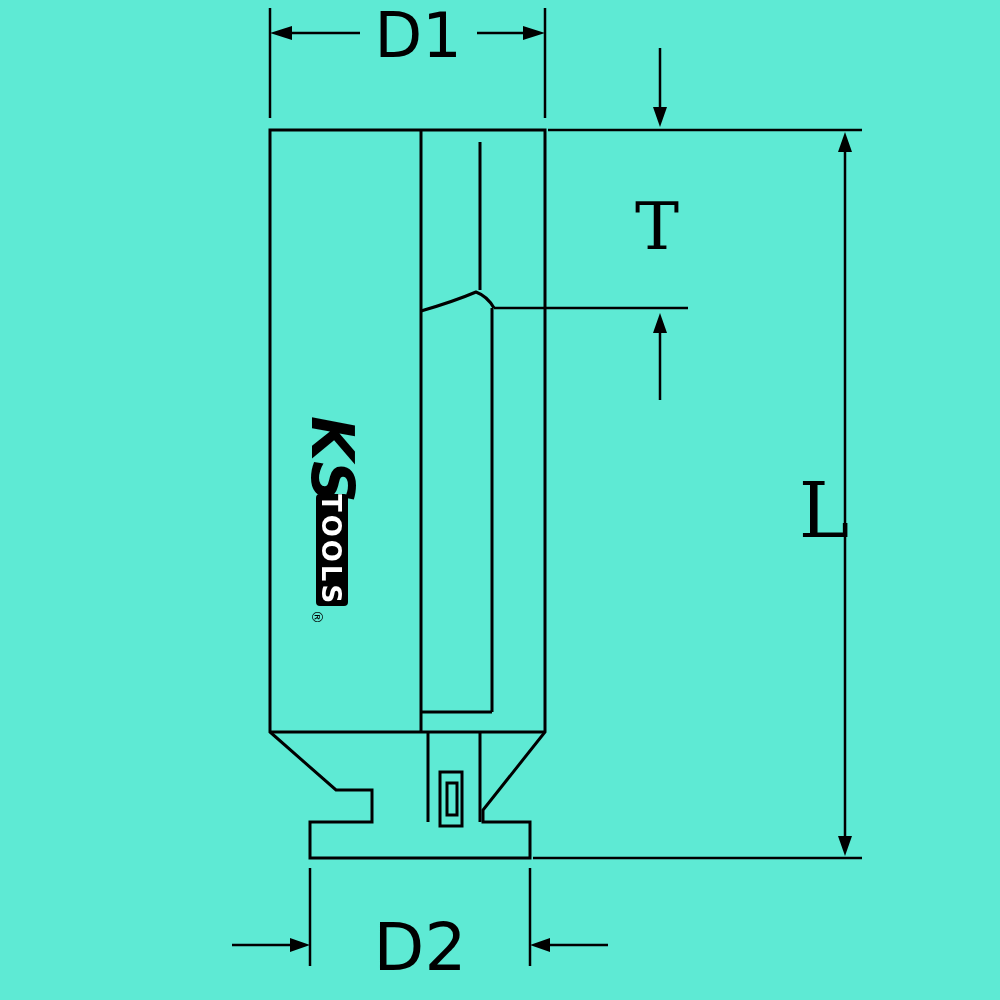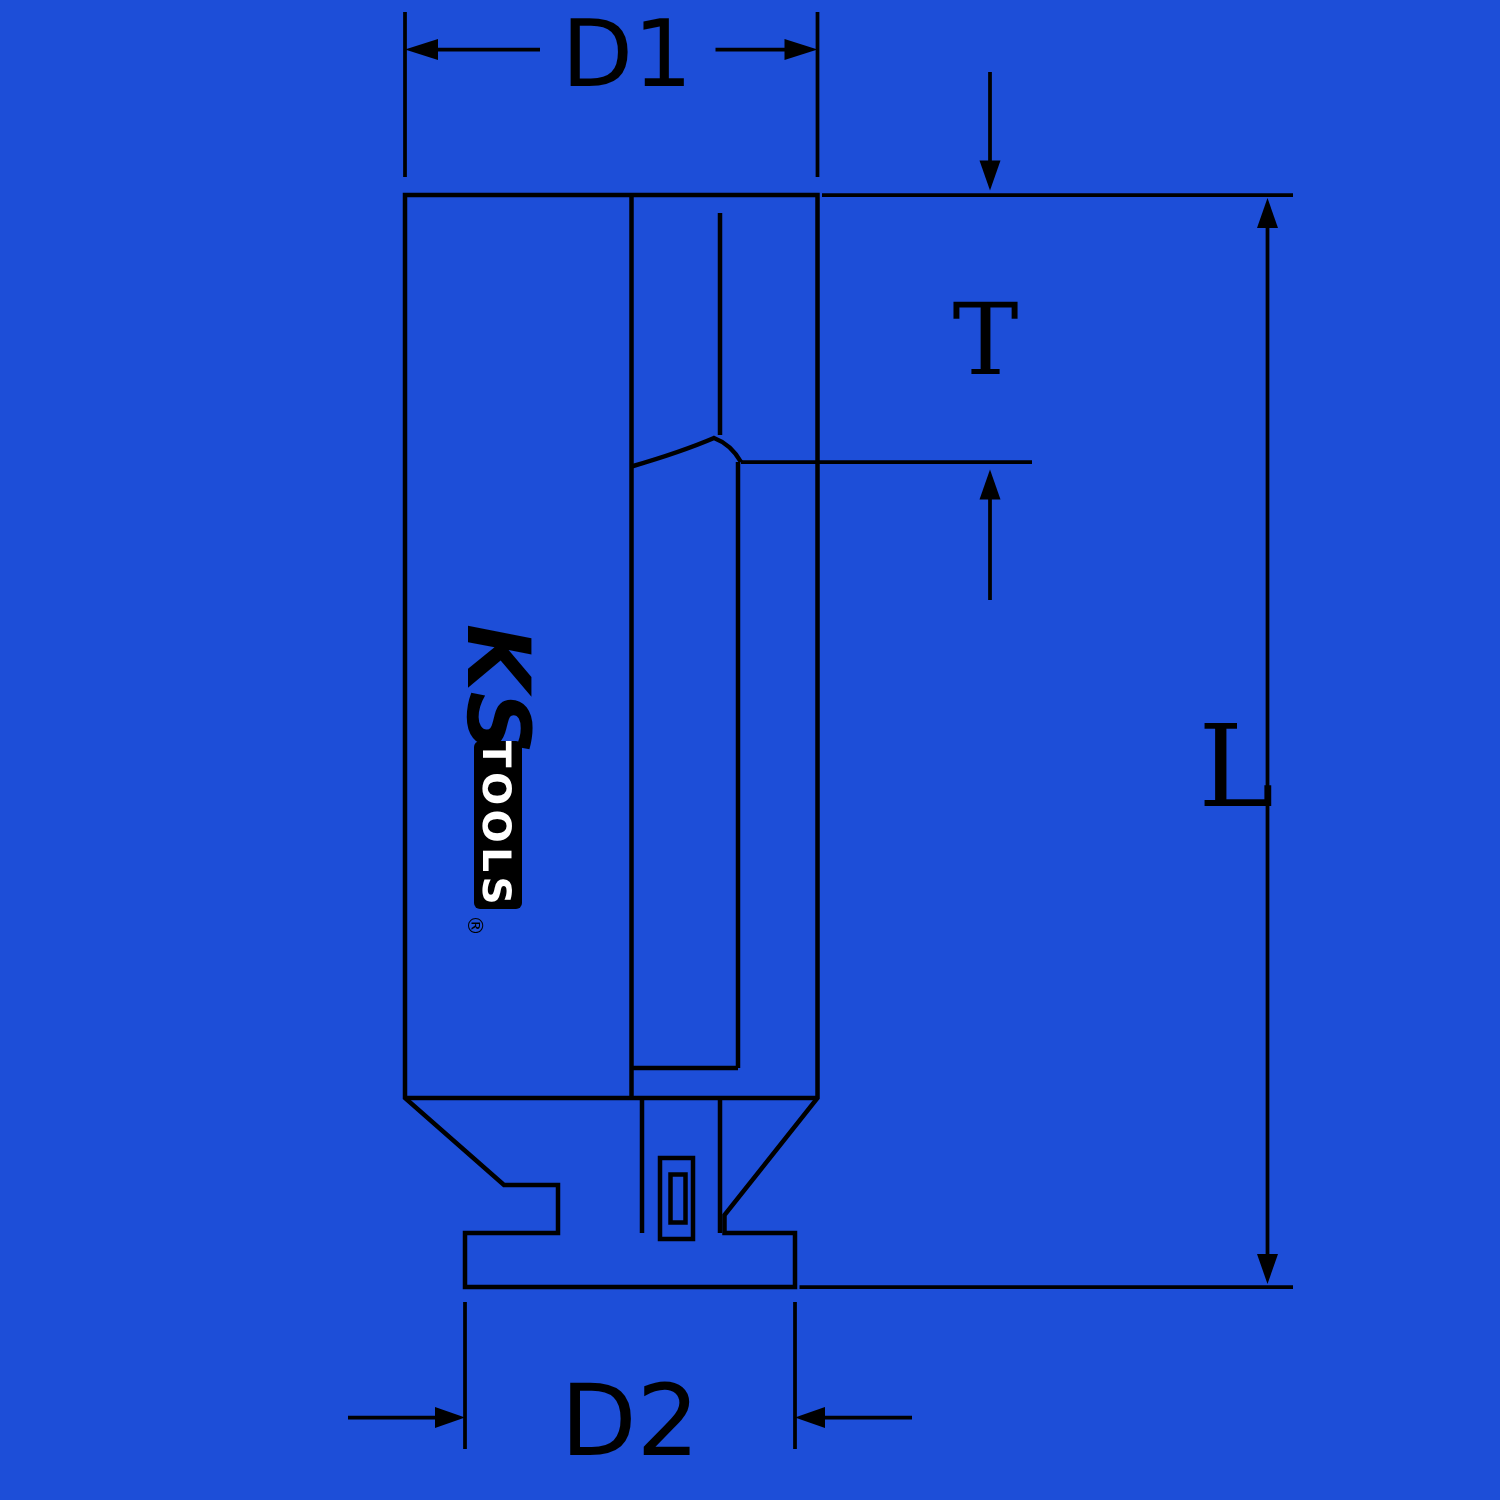--- a/index.html
+++ b/index.html
@@ -4,21 +4,21 @@
 <style>
   html, body {
     margin: 0;
     padding: 0;
     background: #ffffff;
   }
   .stage {
     position: relative;
     width: 1000px;
     height: 1000px;
-    background: #1d4ed8;
+    background: #5eead4;
     overflow: hidden;
   }
   svg { display: block; }
   .dim-sans {
     font-family: "DejaVu Sans", "Liberation Sans", sans-serif;
     fill: #000000;
   }
   .dim-serif {
     font-family: "DejaVu Serif", "Liberation Serif", serif;
     fill: #000000;

